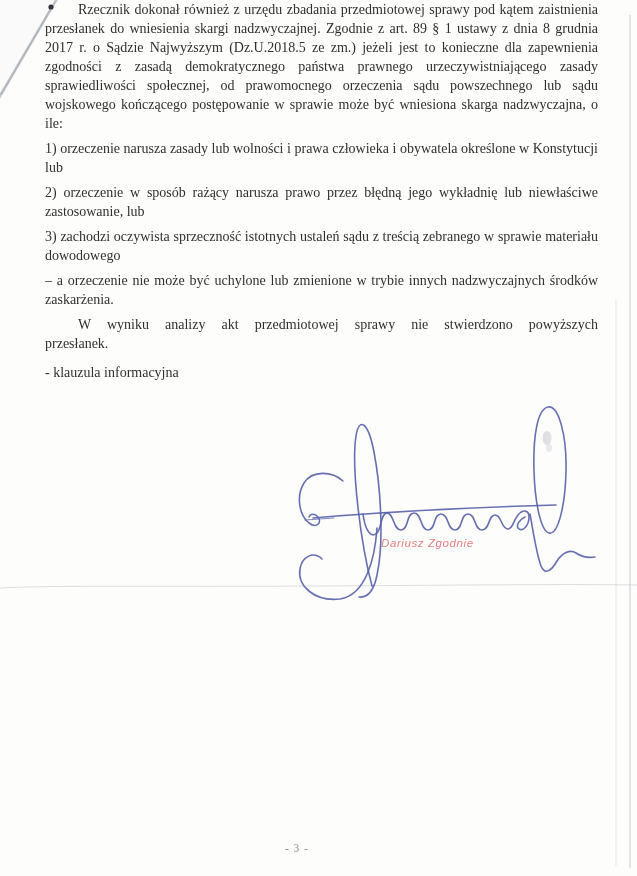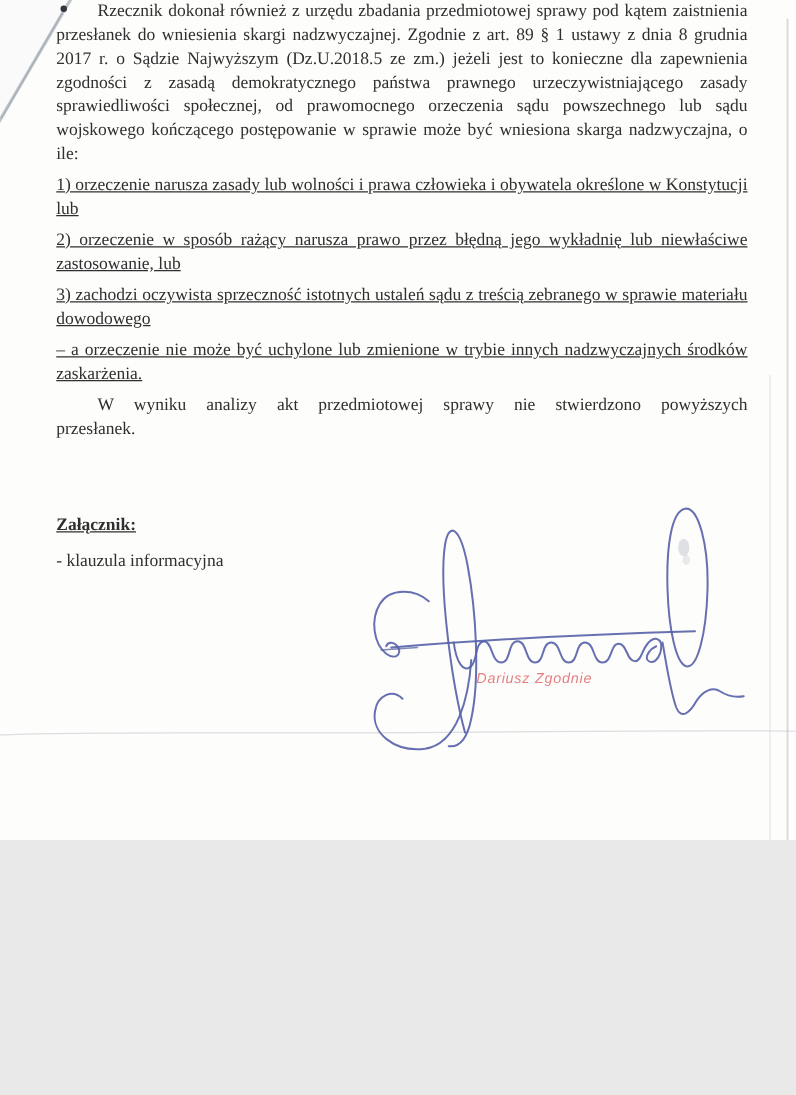--- a/index.html
+++ b/index.html
@@ -1,33 +1,33 @@
 <!DOCTYPE html>
 <html lang="pl"><head>
 <meta charset="utf-8">
 <style>
   html,body{margin:0;padding:0;background:#e9e9e9;}
   .page{
     position:relative;
-    width:637px;height:672px;
+    width:637px;height:876px;
     background:var(--paper,#fdfdfc);
     overflow:hidden;
     font-family:"Liberation Serif","DejaVu Serif",serif;
     color:var(--text,#2f2f2f);
   }
   .content{
     position:absolute;left:45px;top:0;width:553px;
   }
   .content p{
     margin:0 0 6px;
     font-size:14px;line-height:19px;
     text-align:justify;
   }
   .p-main{margin-top:67px;text-indent:33px;margin-bottom:7px;}
-  .list-item{margin-bottom:6px;text-decoration:underline;}
+  .list-item{margin-bottom:6px;}
   .closing{margin-top:9px;text-indent:33px;word-spacing:5px;}
   .attachment-heading{
     margin-top:58px !important;
     font-weight:bold;text-decoration:underline;
     text-align:left !important;
   }
   .attachment-item{margin-top:10px !important;text-align:right;}
   .stamp-title{
     position:absolute;left:325px;top:487px;
     font-family:"Liberation Sans","DejaVu Sans",sans-serif;
@@ -66,21 +66,20 @@
 
 <div class="page" style="--paper: #fdfdfc; --text: #2f2f2f; --stamp-red: #dd5558; --signature-blue: #5560a8; --page-number-gray: #8f8f8f;">
 
   <div class="content">
     <p class="p-main">Rzecznik dokonał również z urzędu zbadania przedmiotowej sprawy pod kątem zaistnienia przesłanek do wniesienia skargi nadzwyczajnej. Zgodnie z art. 89 § 1 ustawy z dnia 8 grudnia 2017 r. o Sądzie Najwyższym (Dz.U.2018.5 ze zm.) jeżeli jest to konieczne dla zapewnienia zgodności z zasadą demokratycznego państwa prawnego urzeczywistniającego zasady sprawiedliwości społecznej, od prawomocnego orzeczenia sądu powszechnego lub sądu wojskowego kończącego postępowanie w sprawie może być wniesiona skarga nadzwyczajna, o ile:</p>
     <p class="list-item">1) orzeczenie narusza zasady lub wolności i prawa człowieka i obywatela określone w Konstytucji lub</p>
     <p class="list-item">2) orzeczenie w sposób rażący narusza prawo przez błędną jego wykładnię lub niewłaściwe zastosowanie, lub</p>
     <p class="list-item">3) zachodzi oczywista sprzeczność istotnych ustaleń sądu z treścią zebranego w sprawie materiału dowodowego</p>
     <p class="list-item">– a orzeczenie nie może być uchylone lub zmienione w trybie innych nadzwyczajnych środków zaskarżenia.</p>
     <p class="closing">W wyniku analizy akt przedmiotowej sprawy nie stwierdzono powyższych przesłanek.</p>
-    <p class="attachment-heading">Załącznik:</p>
     <p class="attachment-item">- klauzula informacyjna</p>
   </div>
 
   <div class="stamp-name">Dariusz Zgodnie</div>
 
   <div class="page-number">- 3 -</div>
 
   <svg class="overlay-svg" viewBox="0 0 637 876" xmlns="http://www.w3.org/2000/svg">
 
     <g>

